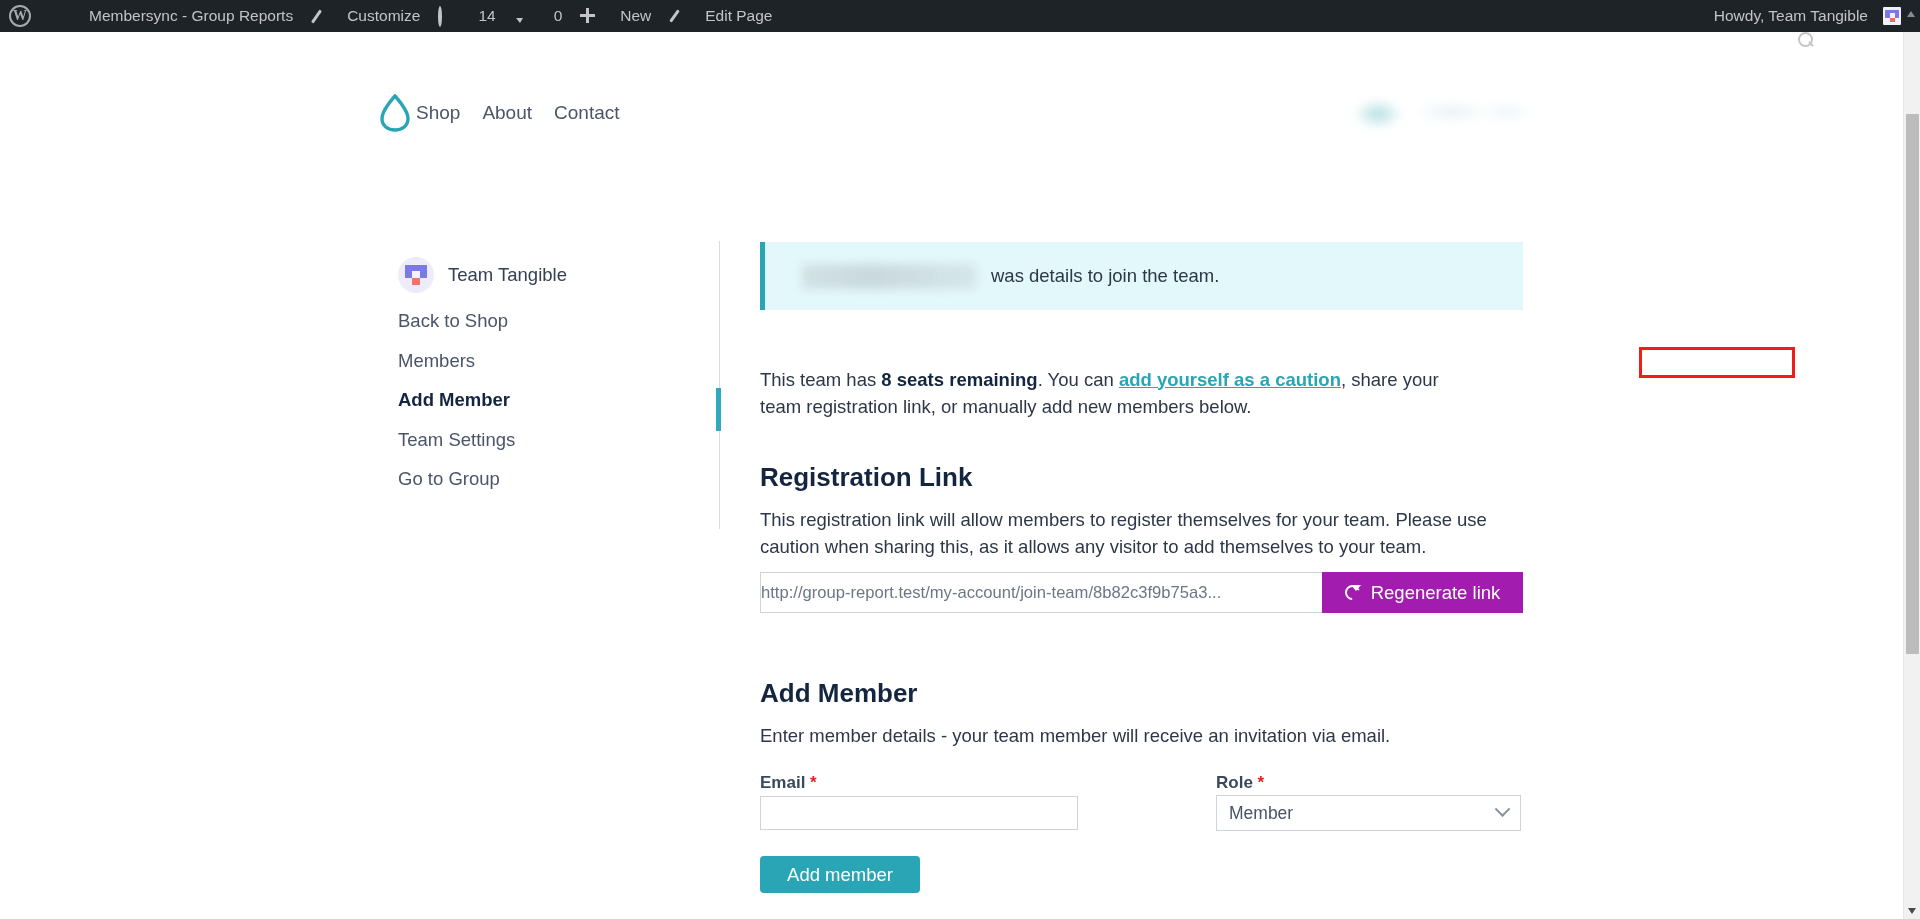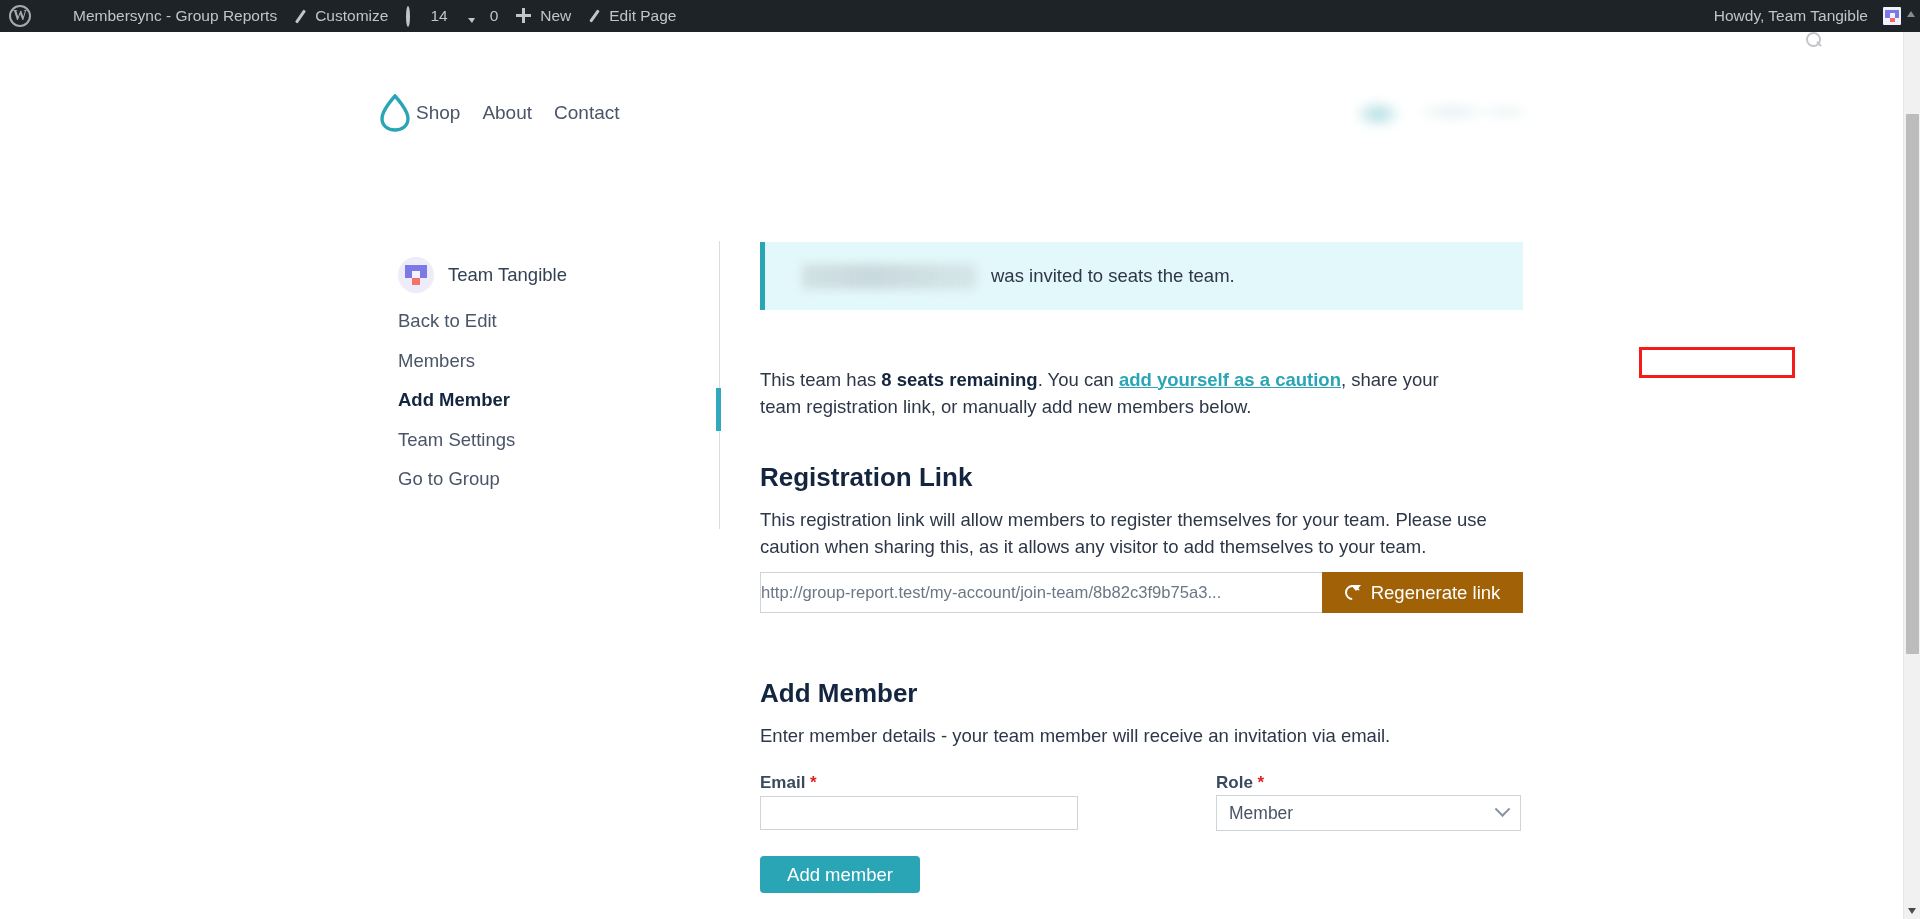--- a/index.html
+++ b/index.html
@@ -22,21 +22,21 @@
     font-size: 15.5px;
     z-index: 50;
     user-select: none;
   }
   .ab-group { display: flex; align-items: center; height: 32px; }
   .ab-item {
     display: flex; align-items: center; gap: 7px;
     height: 32px; padding: 0 9px;
     color: #c3c4c7; white-space: nowrap;
   }
-  .ab-item .ab-label { line-height: 32px; }
+  .ab-item .ab-label { line-height: 32px; margin-left: 16px; }
   .ab-right {
     margin-left: auto; display: flex; align-items: center;
     height: 32px; padding-right: 10px; flex-direction: column;
   }
   .wp-mark {
     width: 22px; height: 22px; border-radius: 50%;
     border: 2px solid #a7aaad; display: flex;
     align-items: center; justify-content: center;
     font-family: "Liberation Serif", serif;
     font-weight: bold; font-size: 14px; color: #a7aaad;
@@ -236,21 +236,21 @@
   }
   #link-input {
     width: 562px; height: 41px;
     border: 1px solid #ced4da; border-right: none;
     background: #fff; color: #6b7785;
     font-size: 16.6px; font-family: "Liberation Sans", sans-serif;
     padding: 0 0; outline: none;
   }
   #regen-btn {
     width: 201px; height: 41px;
-    background: #a16207; border: none; color: #fff;
+    background: #a21caf; border: none; color: #fff;
     font-size: 18.5px; font-family: "Liberation Sans", sans-serif;
     display: flex; align-items: center; justify-content: center; gap: 11px;
     cursor: pointer;
   }
   .ico-refresh {
     width: 15px; height: 15px; position: relative; flex: none;
   }
   .ico-refresh:before {
     content:""; position:absolute; inset:0;
     border: 2.5px solid #fff; border-radius: 50%;
@@ -383,35 +383,35 @@
 
   <div id="sidebar">
     <div class="side-team">
       <span class="side-avatar">
           <i class="p1"></i>
           <i class="p2"></i>
           <i class="p3"></i>
         </span>
       <span class="side-team-name">Team Tangible</span>
     </div>
-    <a class="side-link" href="#">Back to Edit</a>
+    <a class="side-link" href="#">Back to Shop</a>
     <a class="side-link" href="#">Members</a>
     <a class="side-link active" href="#">Add Member</a>
     <a class="side-link" href="#">Team Settings</a>
     <a class="side-link" href="#">Go to Group</a>
   </div>
   <div id="side-divider"></div>
   <div id="side-active-bar"></div>
 
   <div id="main">
 
     <div class="notice">
       <div class="notice-inner">
         <span class="notice-blur"></span>
-        <span class="notice-text">was invited to seats the team.</span>
+        <span class="notice-text">was details to join the team.</span>
       </div>
     </div>
 
     <p class="seats-para"><span>This team has </span><span class="seats-strong">8 seats remaining</span><span>. You can </span><a class="seats-link" href="#">add yourself as a caution</a><span>, share your team registration link, or manually add new members below.</span></p>
     <div id="redbox"></div>
 
     <h2 class="h2" id="h2-reg">Registration Link</h2>
     <p class="body-para" id="p-reg">This registration link will allow members to register themselves for your team. Please use caution when sharing this, as it allows any visitor to add themselves to your team.</p>
 
     <div id="linkrow">

